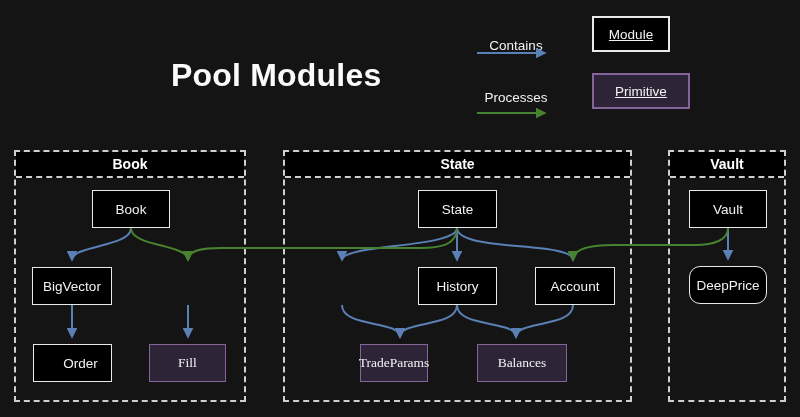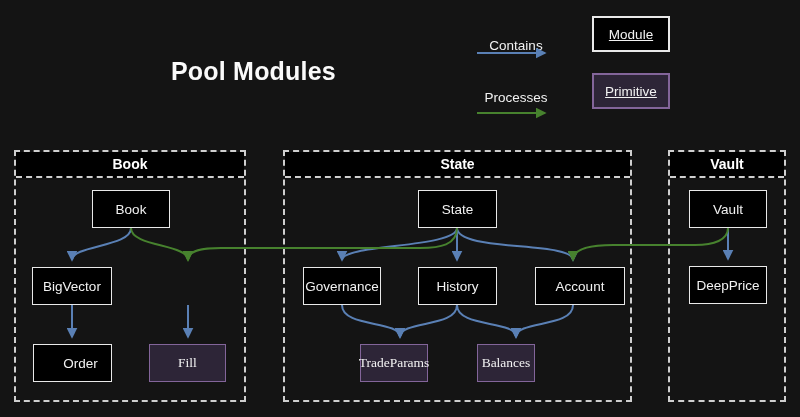--- a/index.html
+++ b/index.html
@@ -3,30 +3,30 @@
 <meta charset="utf-8">
 <style>
   html,body{margin:0;padding:0;background:#141414;}
   .stage{
     position:relative;width:800px;height:417px;overflow:hidden;
     background:#141414;color:#f2f2f2;
     font-family:"Liberation Sans","DejaVu Sans",sans-serif;
   }
   .title{
     position:absolute;left:171px;top:57px;margin:0;
-    font-size:25px;font-weight:bold;color:#fafafa;letter-spacing:.2px;
+    font-size:32px;font-weight:bold;color:#fafafa;letter-spacing:.2px;
   }
   
   .legend-label{position:absolute;font-size:13.5px;color:#f2f2f2;text-align:center;width:92px;}
   .legend-box{
     position:absolute;display:flex;align-items:center;justify-content:center;
     font-size:13.5px;color:#f2f2f2;box-sizing:border-box;text-decoration:underline;
   }
   .legend-module{left:592px;top:16px;width:78px;height:36px;background:#000;border:2px solid #e9e9e9;}
-  .legend-primitive{left:592px;top:73px;width:78px;height:36px;background:#2d2537;border:2px solid #83659a;}
+  .legend-primitive{left:592px;top:73px;width:98px;height:36px;background:#2d2537;border:2px solid #83659a;}
   .legend-component{
     position:absolute;left:707px;top:13px;width:69px;height:60px;box-sizing:border-box;
     border:2px dashed #cfcfcf;background:#000;
   }
   .legend-component .comp-head{
     height:21px;border-bottom:2px dashed #cfcfcf;display:flex;align-items:center;justify-content:center;
     font-size:12px;font-weight:bold;color:#fff;white-space:nowrap;
   }
   
   .cluster{position:absolute;box-sizing:border-box;border:2px dashed #cfcfcf;background:transparent;}
@@ -107,22 +107,21 @@
     <path class="edge-processes" d="M457,228 C457,245 440,248 420,248 L221,248 C203,248 188,250 188,260" marker-end="url(#arrow-green)"></path>
     <path class="edge-processes" d="M728,228 C728,240 714,245 695,245 L613,245 C593,245 573,248 573,260" marker-end="url(#arrow-green)"></path>
   </svg>
 
   <div class="node" style="left:92px;top:190px;width:78px;height:38px;">Book</div>
   <div class="node" style="left:32px;top:267px;width:80px;height:38px;">BigVector</div>
   <div class="node" style="left:33px;top:344px;width:79px;height:38px;padding-left:16px;">Order</div>
   <div class="node primitive" style="left:149px;top:344px;width:77px;height:38px;">Fill</div>
 
   <div class="node" style="left:418px;top:190px;width:79px;height:38px;">State</div>
-  <div class="node" style="left:303px;top:267px;width:78px;height:38px;">Governance</div>
   <div class="node" style="left:418px;top:267px;width:79px;height:38px;">History</div>
-  <div class="node" style="left:535px;top:267px;width:90px;height:38px;">Account</div>
+  <div class="node" style="left:535px;top:267px;width:80px;height:38px;">Account</div>
   <div class="node primitive" style="left:360px;top:344px;width:68px;height:38px;">TradeParams</div>
-  <div class="node primitive" style="left:477px;top:344px;width:58px;height:38px;">Balances</div>
+  <div class="node primitive" style="left:477px;top:344px;width:90px;height:38px;">Balances</div>
 
   <div class="node" style="left:689px;top:190px;width:78px;height:38px;">Vault</div>
-  <div class="node" style="left:689px;top:266px;width:78px;height:38px;">DeepPrice</div>
+  <div class="node" style="left:689px;top:266px;width:78px;height:38px;border-radius:11px;">DeepPrice</div>
 
 </div>
 
 </body></html>

